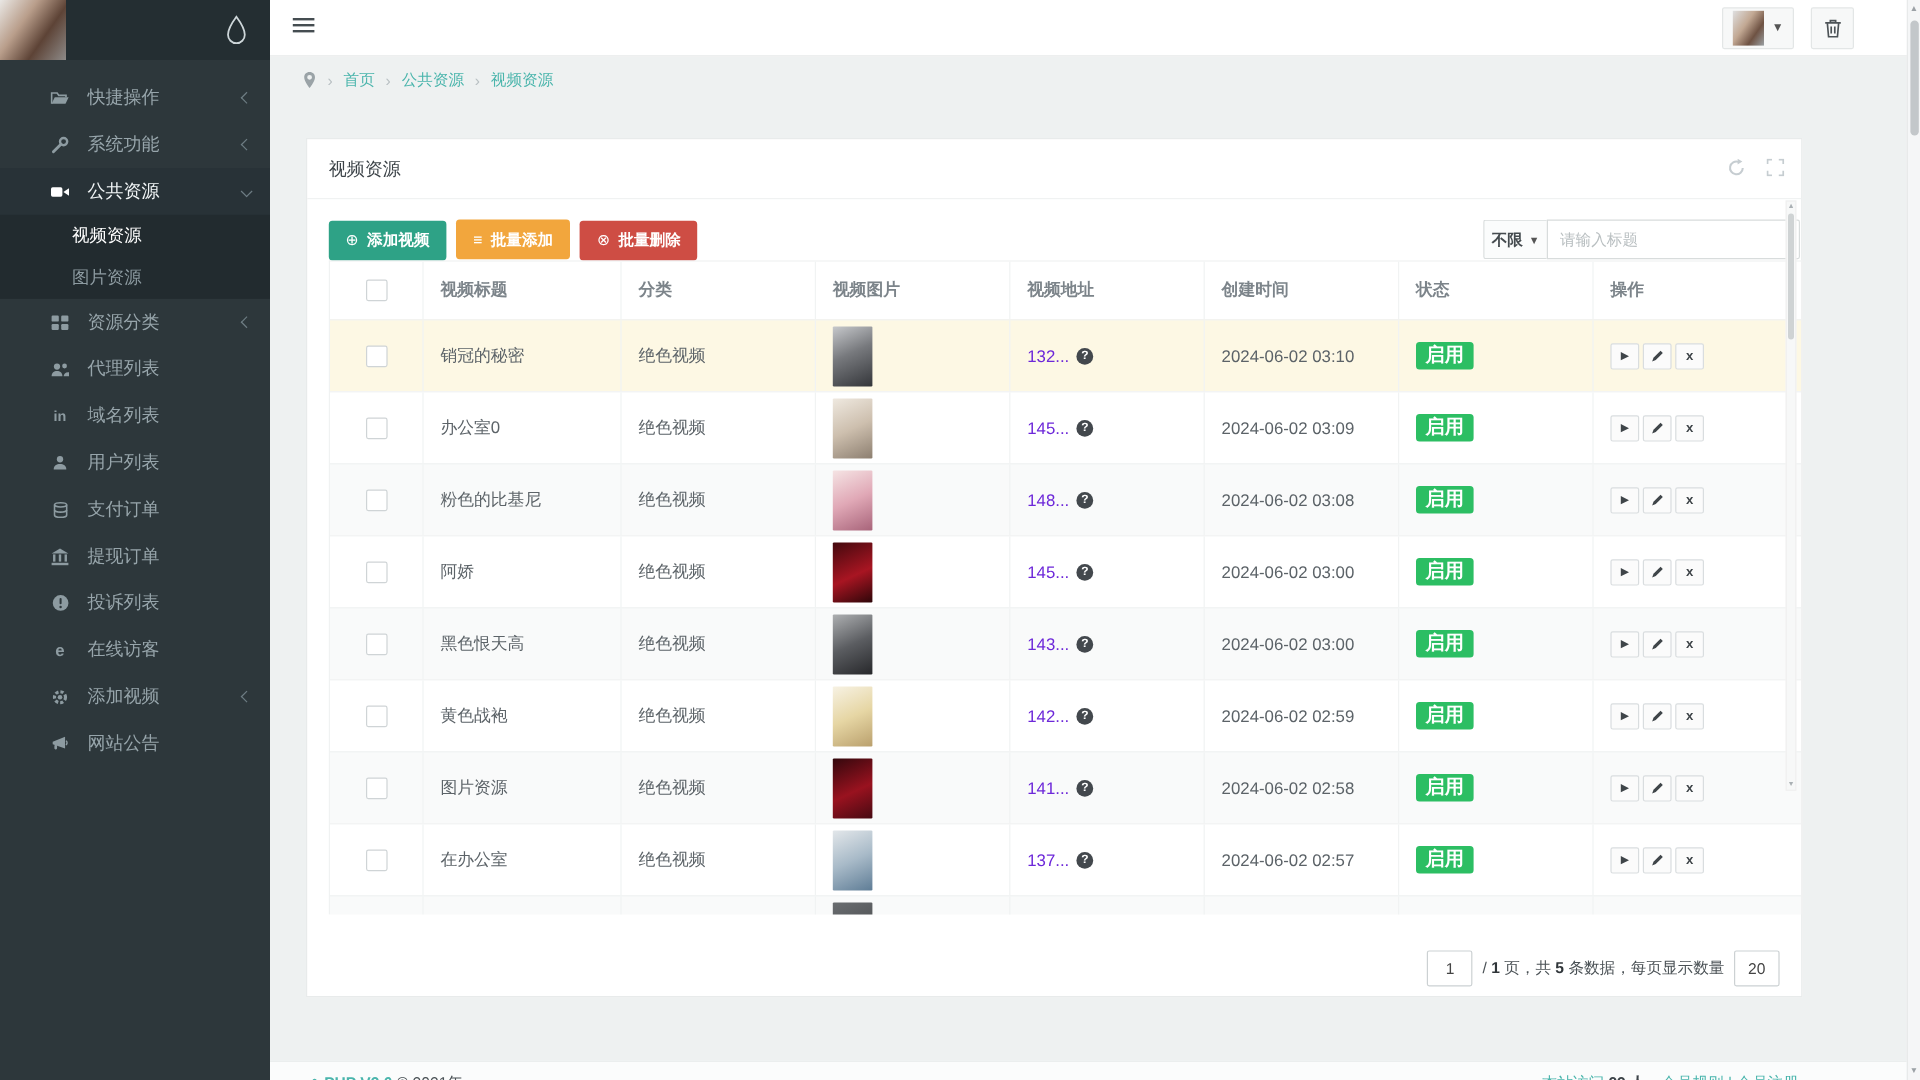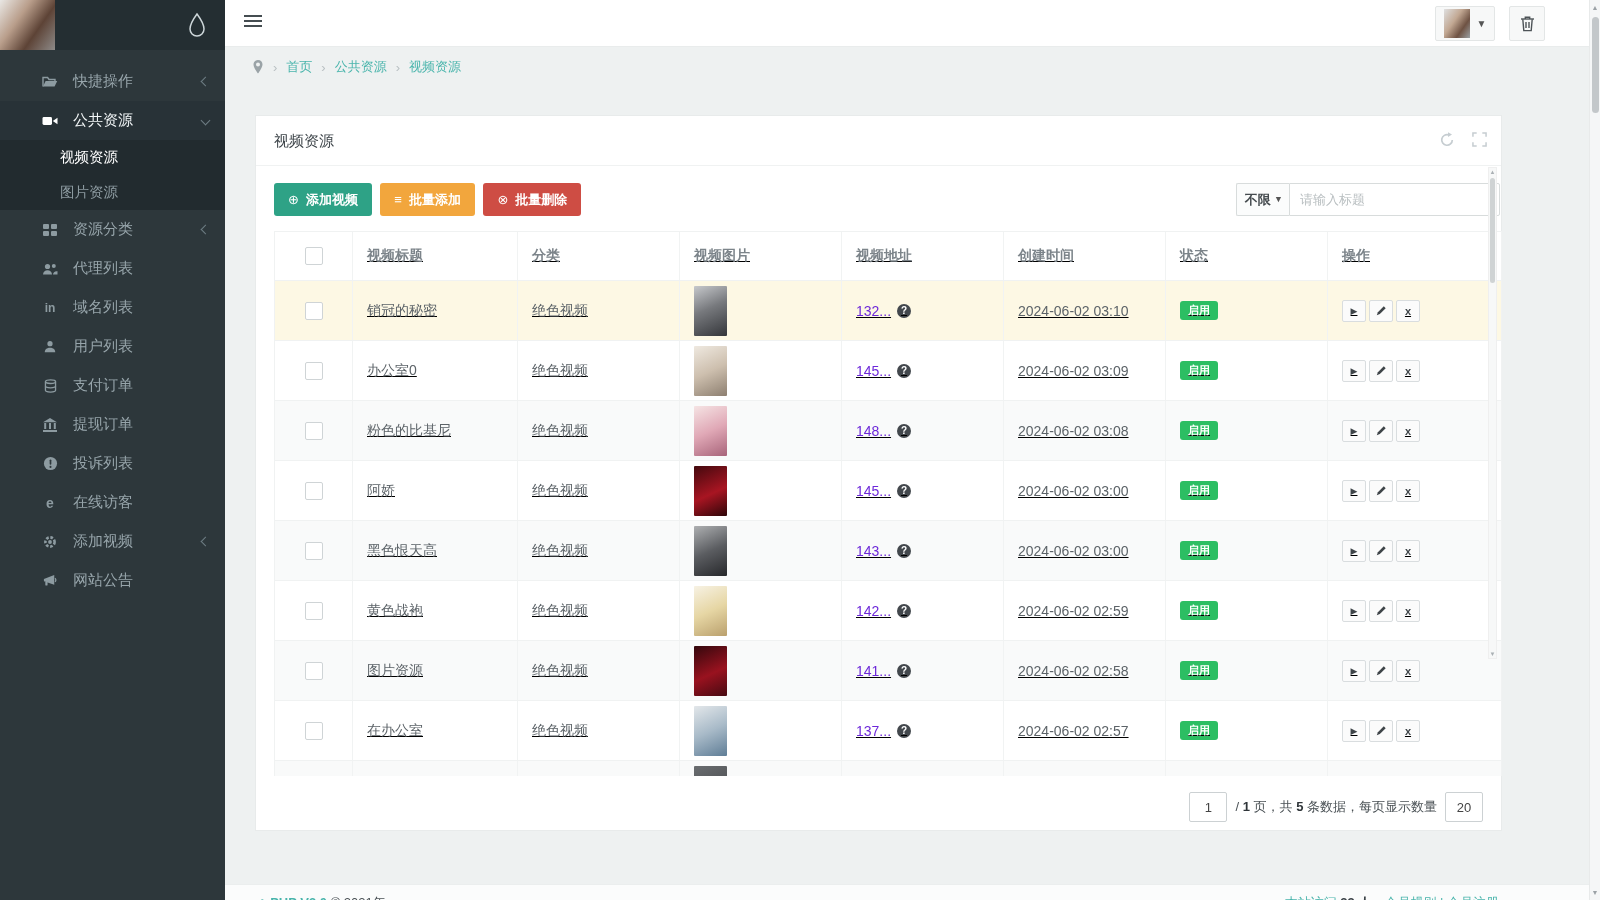--- a/index.html
+++ b/index.html
@@ -60,41 +60,41 @@
   .ph-icons{position:absolute;right:14px;top:16px;display:flex;gap:17px;}
   .ph-icons span{cursor:pointer;display:flex;}
 
   .toolbar{position:absolute;left:18px;top:67px;right:0;height:34px;}
   .btn{display:inline-flex;align-items:center;height:33px;padding:0 14px;border:none;border-radius:3px;color:#fff;font-size:13px;font-weight:bold;margin-right:4px;cursor:pointer;font-family:inherit;}
   .btn .bico{margin-right:7px;font-size:13px;font-weight:normal;}
   .btn-add{background:var(--btn-add);}
   .btn-batch{background:var(--btn-batch);}
   .btn-del{background:var(--btn-del);}
   .filter{position:absolute;right:1px;top:0;display:flex;}
-  .dd-btn{height:33px;width:53px;background:#fbfcfc;border:1px solid #d8dcdc;border-right:none;border-radius:2px 0 0 2px;font-size:13px;font-weight:bold;color:#454b4f;display:flex;align-items:center;justify-content:center;gap:5px;cursor:pointer;font-family:Liberation Mono, monospace;}
+  .dd-btn{height:33px;width:53px;background:#fbfcfc;border:1px solid #d8dcdc;border-right:none;border-radius:2px 0 0 2px;font-size:13px;font-weight:bold;color:#454b4f;display:flex;align-items:center;justify-content:center;gap:5px;cursor:pointer;font-family:Liberation Serif, serif;}
   .dd-btn .caret{font-size:9px;}
   .search-input{height:33px;width:211px;border:1px solid #d8dcdc;border-radius:0 2px 2px 0;padding:0 10px;font-size:13px;color:#ec4899;font-family:inherit;outline:none;}
   .search-input::placeholder{color:#b9bfc1;}
 
   
-  .table-wrap{position:absolute;left:18px;top:115px;width:1228px;height:545px;overflow:hidden;border:1px solid var(--line);border-bottom:none;text-decoration:underline;}
+  .table-wrap{position:absolute;left:18px;top:101px;width:1228px;height:545px;overflow:hidden;border:1px solid var(--line);border-bottom:none;}
   .thead,.tr{display:grid;grid-template-columns:78px 165px 162px 162px 162px 162px 162px 173px;align-items:center;}
   .thead{height:48px;}
   .thead .td{font-weight:bold;color:#7c848a;font-size:14px;}
   .tr{height:60px;border-top:1px solid var(--line);background:#fff;}
   .tr.stripe{background:var(--stripe);}
   .tr.hl{background:var(--hl-row);}
   .td{padding-left:14px;font-size:14px;color:#5c6368;height:100%;display:flex;align-items:center;border-right:1px solid #f1f3f3;}
   .td:last-child{border-right:none;}
   .td.cb-cell{padding-left:30px;}
   .checkbox{width:18px;height:18px;background:#fff;border:1px solid #cfd4d6;border-radius:2px;cursor:pointer;}
   .thumb{width:33px;height:50px;border-radius:1px;}
   .addr-txt{color:#6d28d9;}
   .q-icon{width:14px;height:14px;border-radius:50%;background:#43484d;color:#fff;font-size:10px;font-weight:bold;display:inline-flex;align-items:center;justify-content:center;margin-left:6px;cursor:pointer;}
-  .badge{background:var(--badge);color:#fff;font-size:11px;font-weight:bold;padding:3px 8px;border-radius:3px;line-height:1.1;}
+  .badge{background:var(--badge);color:#fff;font-size:16px;font-weight:bold;padding:3px 8px;border-radius:3px;line-height:1.1;}
   .act-btn{width:24px;height:22px;background:#fbfbfb;border:1px solid #d9dddf;border-radius:2px;margin-right:3px;display:inline-flex;align-items:center;justify-content:center;font-size:9px;color:#3f4549;cursor:pointer;font-family:inherit;}
   .act-btn.xbtn{font-size:11px;font-weight:bold;}
 
   
   .tbl-scroll{position:absolute;right:4px;top:51px;width:9px;height:492px;background:#f7f8f8;border:1px solid #efefef;}
   .tbl-scroll .arr{position:absolute;left:0;width:100%;text-align:center;font-size:6px;color:#aab0b4;line-height:8px;}
   .tbl-scroll .arr.up{top:0;}
   .tbl-scroll .arr.dn{bottom:0;}
   .tbl-thumb{position:absolute;left:1px;top:10px;width:5px;height:105px;background:#cfd3d4;border-radius:3px;cursor:grab;}
 
@@ -133,20 +133,30 @@
   </div>
   <ul class="menu">
     <li class="mi">
       <span class="ico">
           <svg width="16" height="16" viewBox="0 0 16 16">
             <path d="M1 12.5V3.5h4.6l1.4 2H13v1.5" fill="none" stroke="#8d9ba1" stroke-width="1.4"></path>
             <path d="M1 12.5 L3.6 7 H15.2 L12.6 12.5 Z" fill="#8d9ba1"></path>
           </svg>
         </span>
       <span class="lbl">快捷操作</span>
+      <span class="chev left"></span>
+    </li>
+    <li class="mi">
+      <span class="ico">
+          <svg width="16" height="16" viewBox="0 0 16 16">
+            <circle cx="11" cy="5" r="3" fill="none" stroke="#8d9ba1" stroke-width="2"></circle>
+            <path d="M2.5 13.5 L8.6 7.4" stroke="#8d9ba1" stroke-width="2.4" stroke-linecap="round"></path>
+          </svg>
+        </span>
+      <span class="lbl">系统功能</span>
       <span class="chev left"></span>
     </li>
     <li class="mi parent-open">
       <span class="ico">
           <svg width="16" height="16" viewBox="0 0 16 16">
             <rect x="0.5" y="4" width="9.5" height="8" rx="1.4" fill="#ffffff"></rect>
             <path d="M10.8 8 L15.5 4.8 v6.4 Z" fill="#ffffff"></path>
           </svg>
         </span>
       <span class="lbl">公共资源</span>

